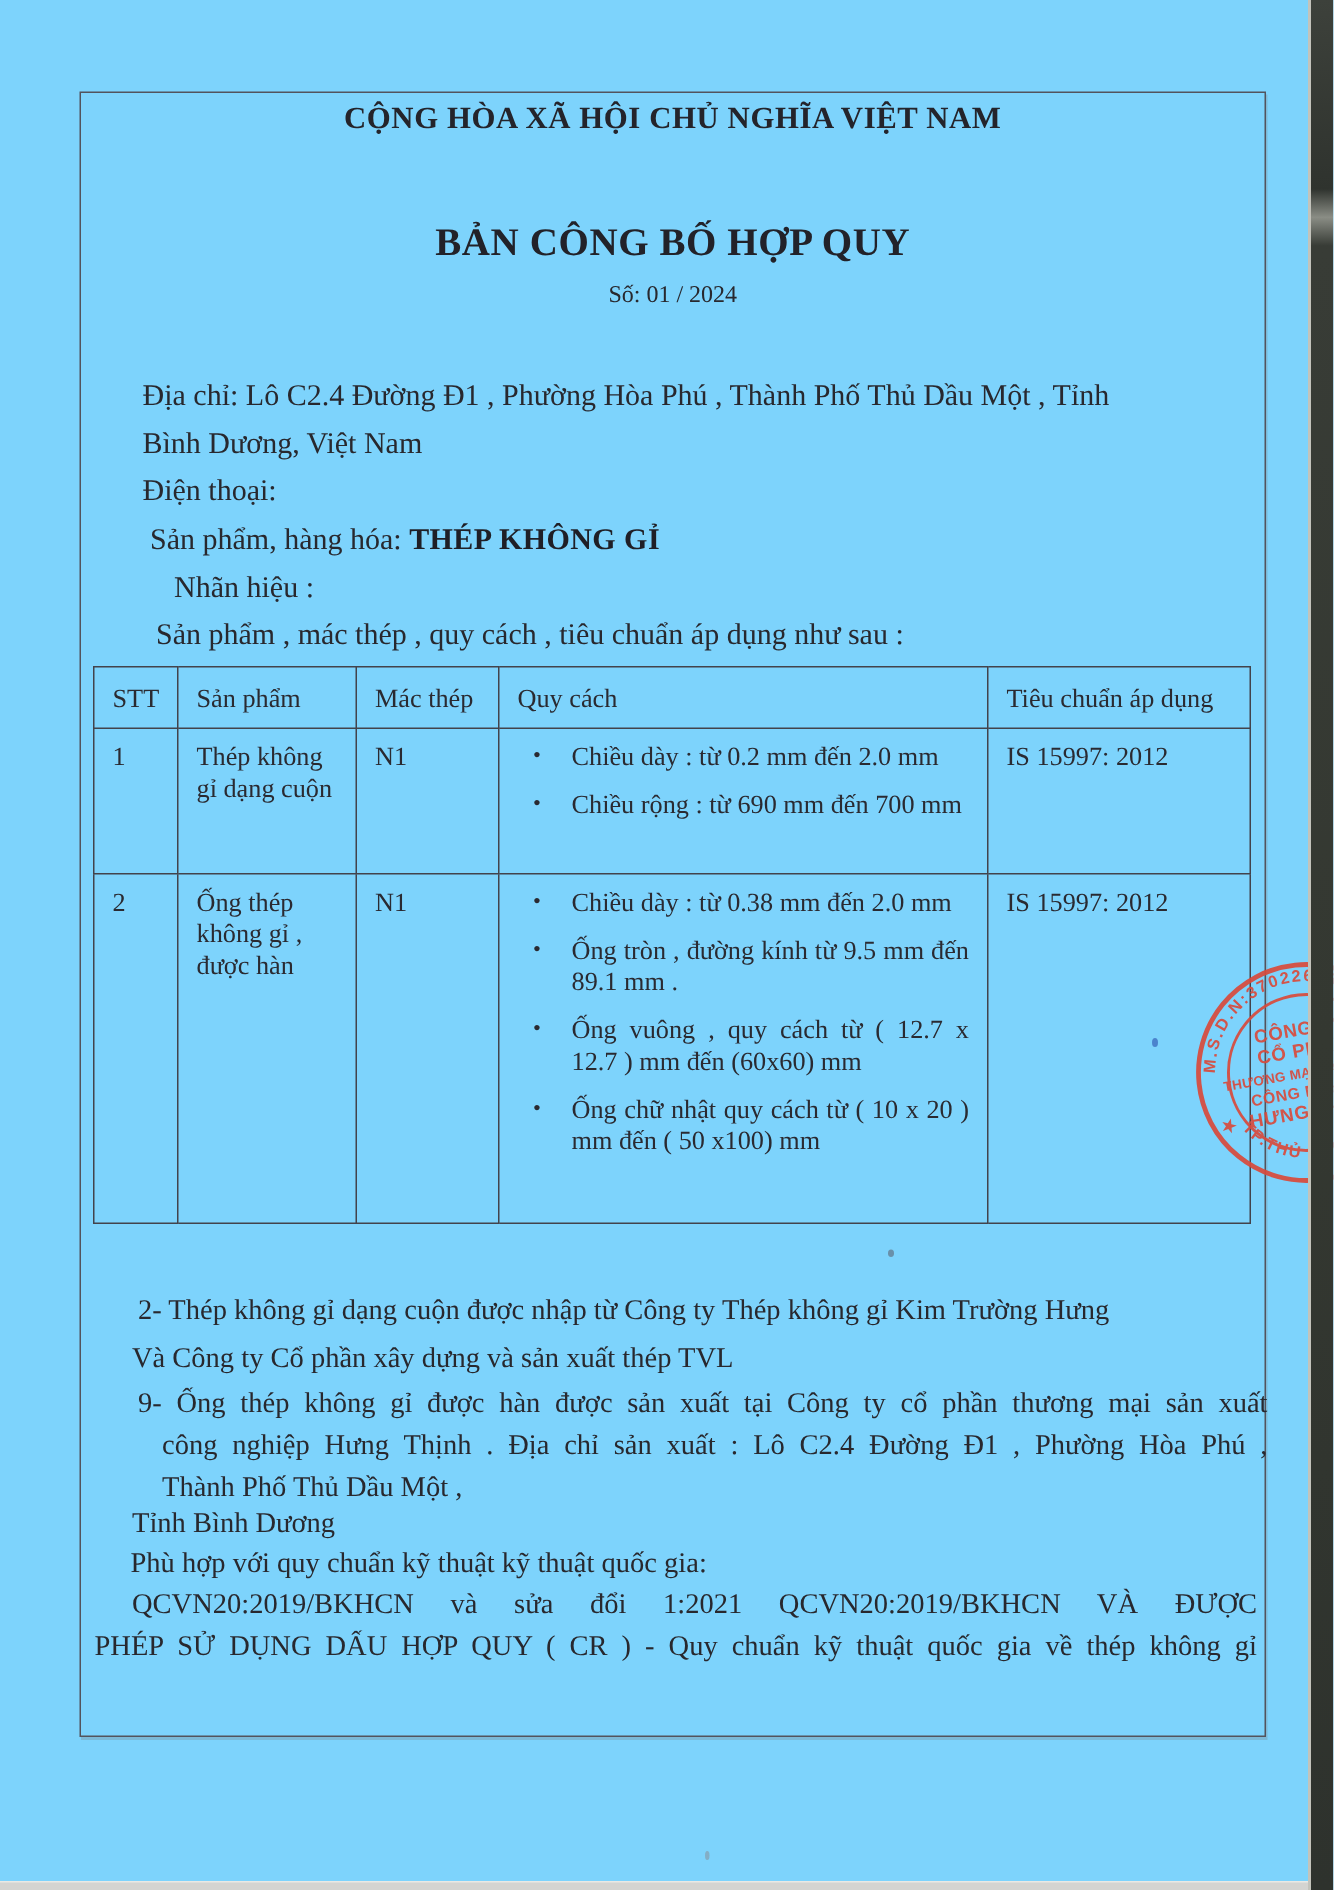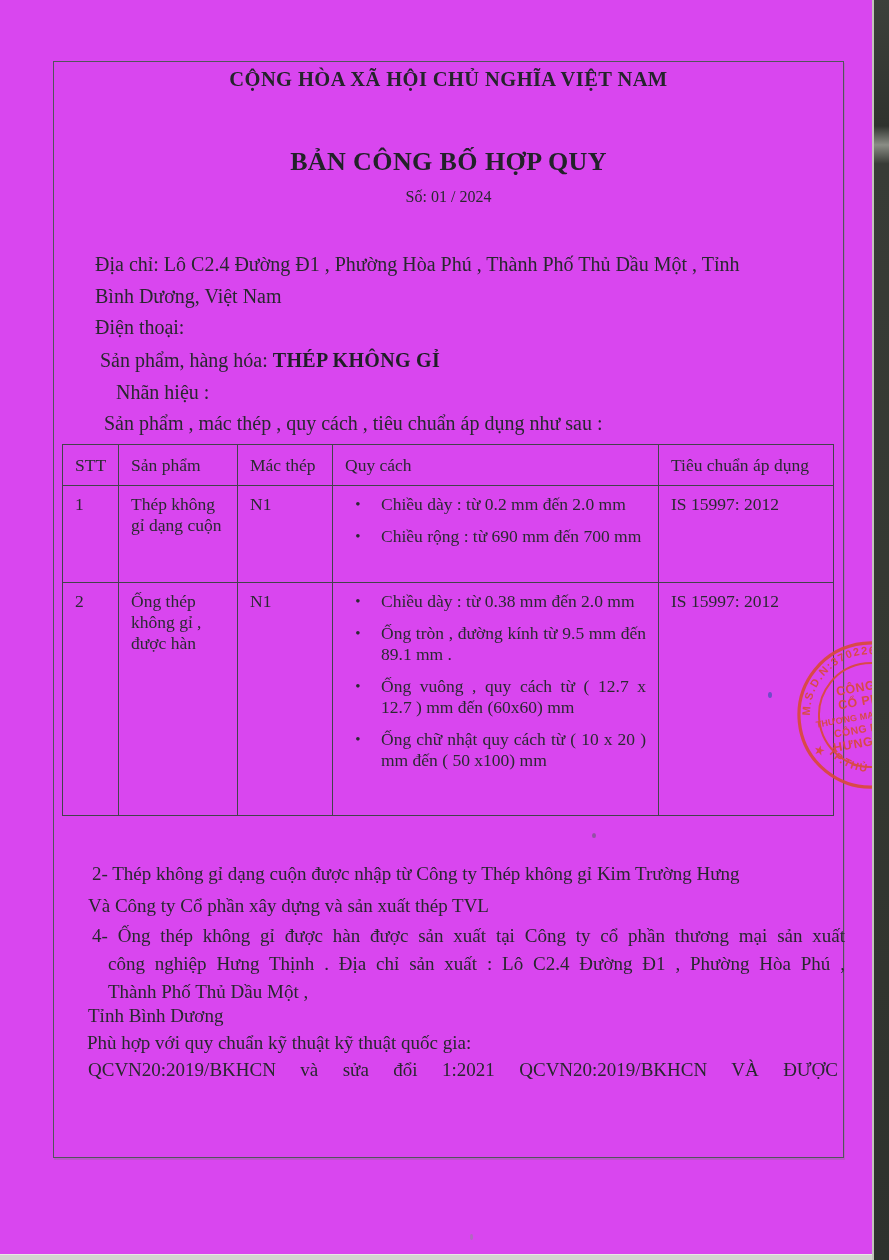--- a/index.html
+++ b/index.html
@@ -1,18 +1,18 @@
 <!DOCTYPE html>
 <html><head>
 <meta charset="utf-8">
 <style>
   html,body { margin:0; padding:0; background:#ffffff; }
   #canvas {
     position:relative; width:889px; height:1260px; overflow:hidden;
-    background:#d946ef; color:#28282e;
+    background:#7dd3fc; color:#28282e;
     font-family:"Liberation Serif","DejaVu Serif",serif;
   }
   .frame {
     position:absolute; left:53px; top:61px; width:789px; height:1095px;
     border:1.6px solid #53535c; box-shadow:1px 2px 0 rgba(120,120,120,.28);
     background:transparent;
   }
   .hline { position:absolute; left:53px; width:791px; text-align:center; white-space:nowrap; }
   .h1   { top:68px;  font-size:20.5px; font-weight:bold; letter-spacing:.4px; color:#24242b; }
   .h2   { top:96px;  font-size:18px;   font-weight:bold; transform:translateX(-27px); color:#24242b; }
@@ -147,26 +147,27 @@
               <div class="spec-text">Ống chữ nhật quy cách từ ( 10 x 20 ) mm đến ( 50 x100) mm</div>
             </div>
         </td>
         <td class="c-std">IS 15997: 2012</td>
       </tr>
     </tbody>
   </table>
 
   <div class="nline n1a">2- Thép không gỉ dạng cuộn được nhập từ Công ty Thép không gỉ Kim Trường Hưng</div>
   <div class="nline n1b">Và Công ty Cổ phần xây dựng và sản xuất thép TVL</div>
-  <div class="nline n2a just">4- Ống thép không gỉ được hàn được sản xuất tại Công ty cổ phần thương mại sản xuất</div>
+  <div class="nline n2a just">9- Ống thép không gỉ được hàn được sản xuất tại Công ty cổ phần thương mại sản xuất</div>
   <div class="nline n2b just">công nghiệp Hưng Thịnh . Địa chỉ sản xuất : Lô C2.4 Đường Đ1 , Phường Hòa Phú ,</div>
   <div class="nline n2c">Thành Phố Thủ Dầu Một ,</div>
   <div class="nline prov">Tỉnh Bình Dương</div>
   <div class="nline conf">Phù hợp với quy chuẩn kỹ thuật kỹ thuật quốc gia:</div>
   <div class="nline q1 just">QCVN20:2019/BKHCN và sửa đổi 1:2021 QCVN20:2019/BKHCN VÀ ĐƯỢC</div>
+  <div class="nline q2 just">PHÉP SỬ DỤNG DẤU HỢP QUY ( CR ) -  Quy chuẩn kỹ thuật quốc gia về thép không gỉ</div>
 
   <div class="stamp">
     <svg width="270" height="270" viewBox="-135 -135 270 270" xmlns="http://www.w3.org/2000/svg">
       <g transform="rotate(-6)">
         <circle cx="0" cy="0" r="72" fill="none" stroke="#d94a3b" stroke-width="3.2"></circle>
         <circle cx="0" cy="0" r="52" fill="none" stroke="#d94a3b" stroke-width="2"></circle>
         <defs>
           <path id="arcT" d="M -61 0 A 61 61 0 0 1 61 0"></path>
           <path id="arcB" d="M -57 0 A 57 57 0 0 0 57 0"></path>
         </defs>

